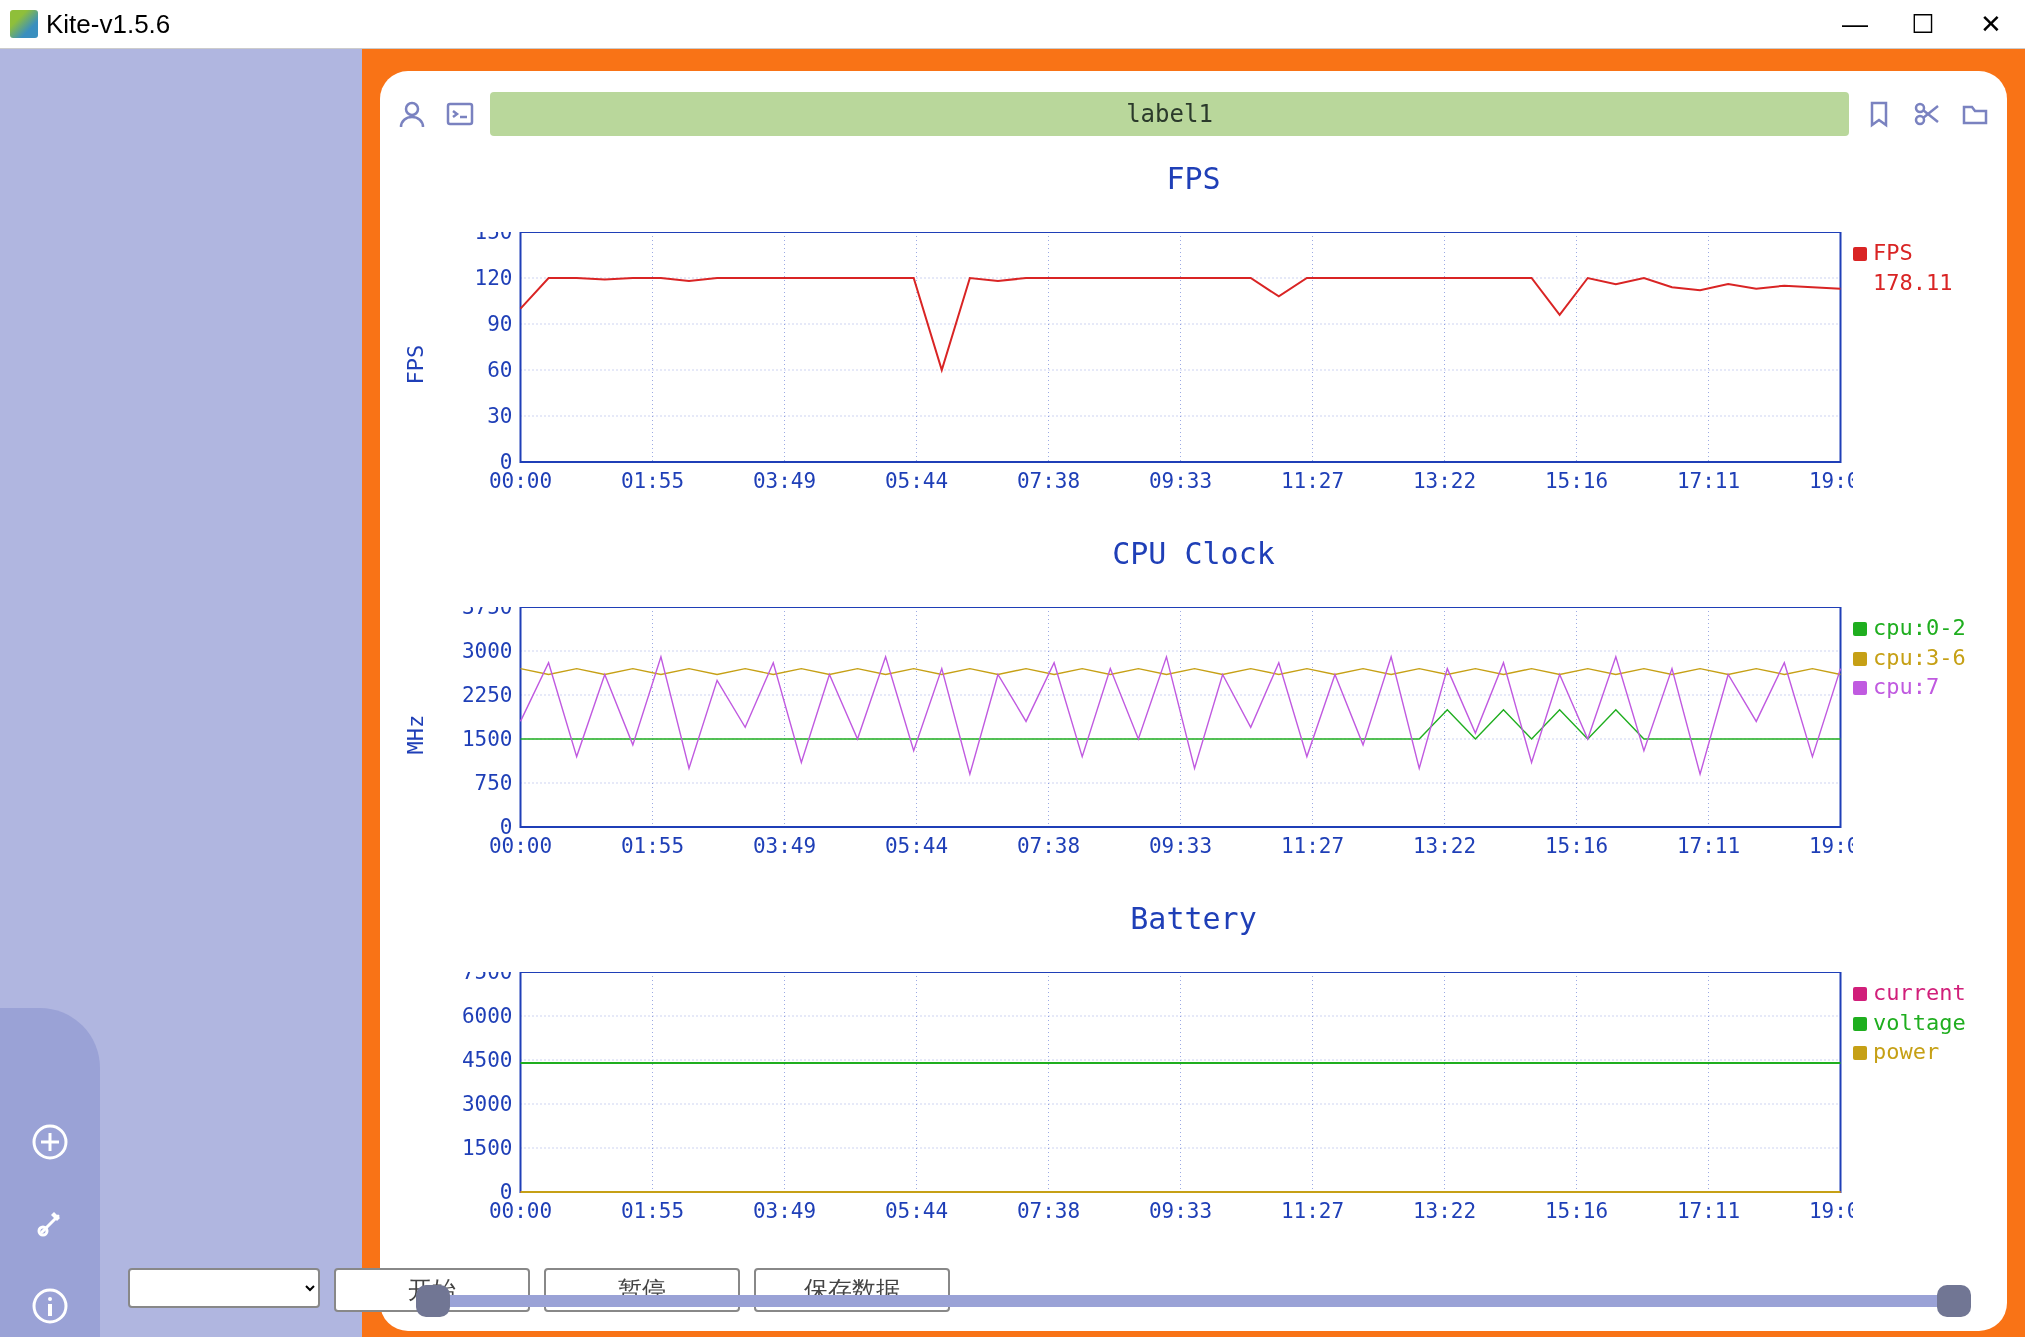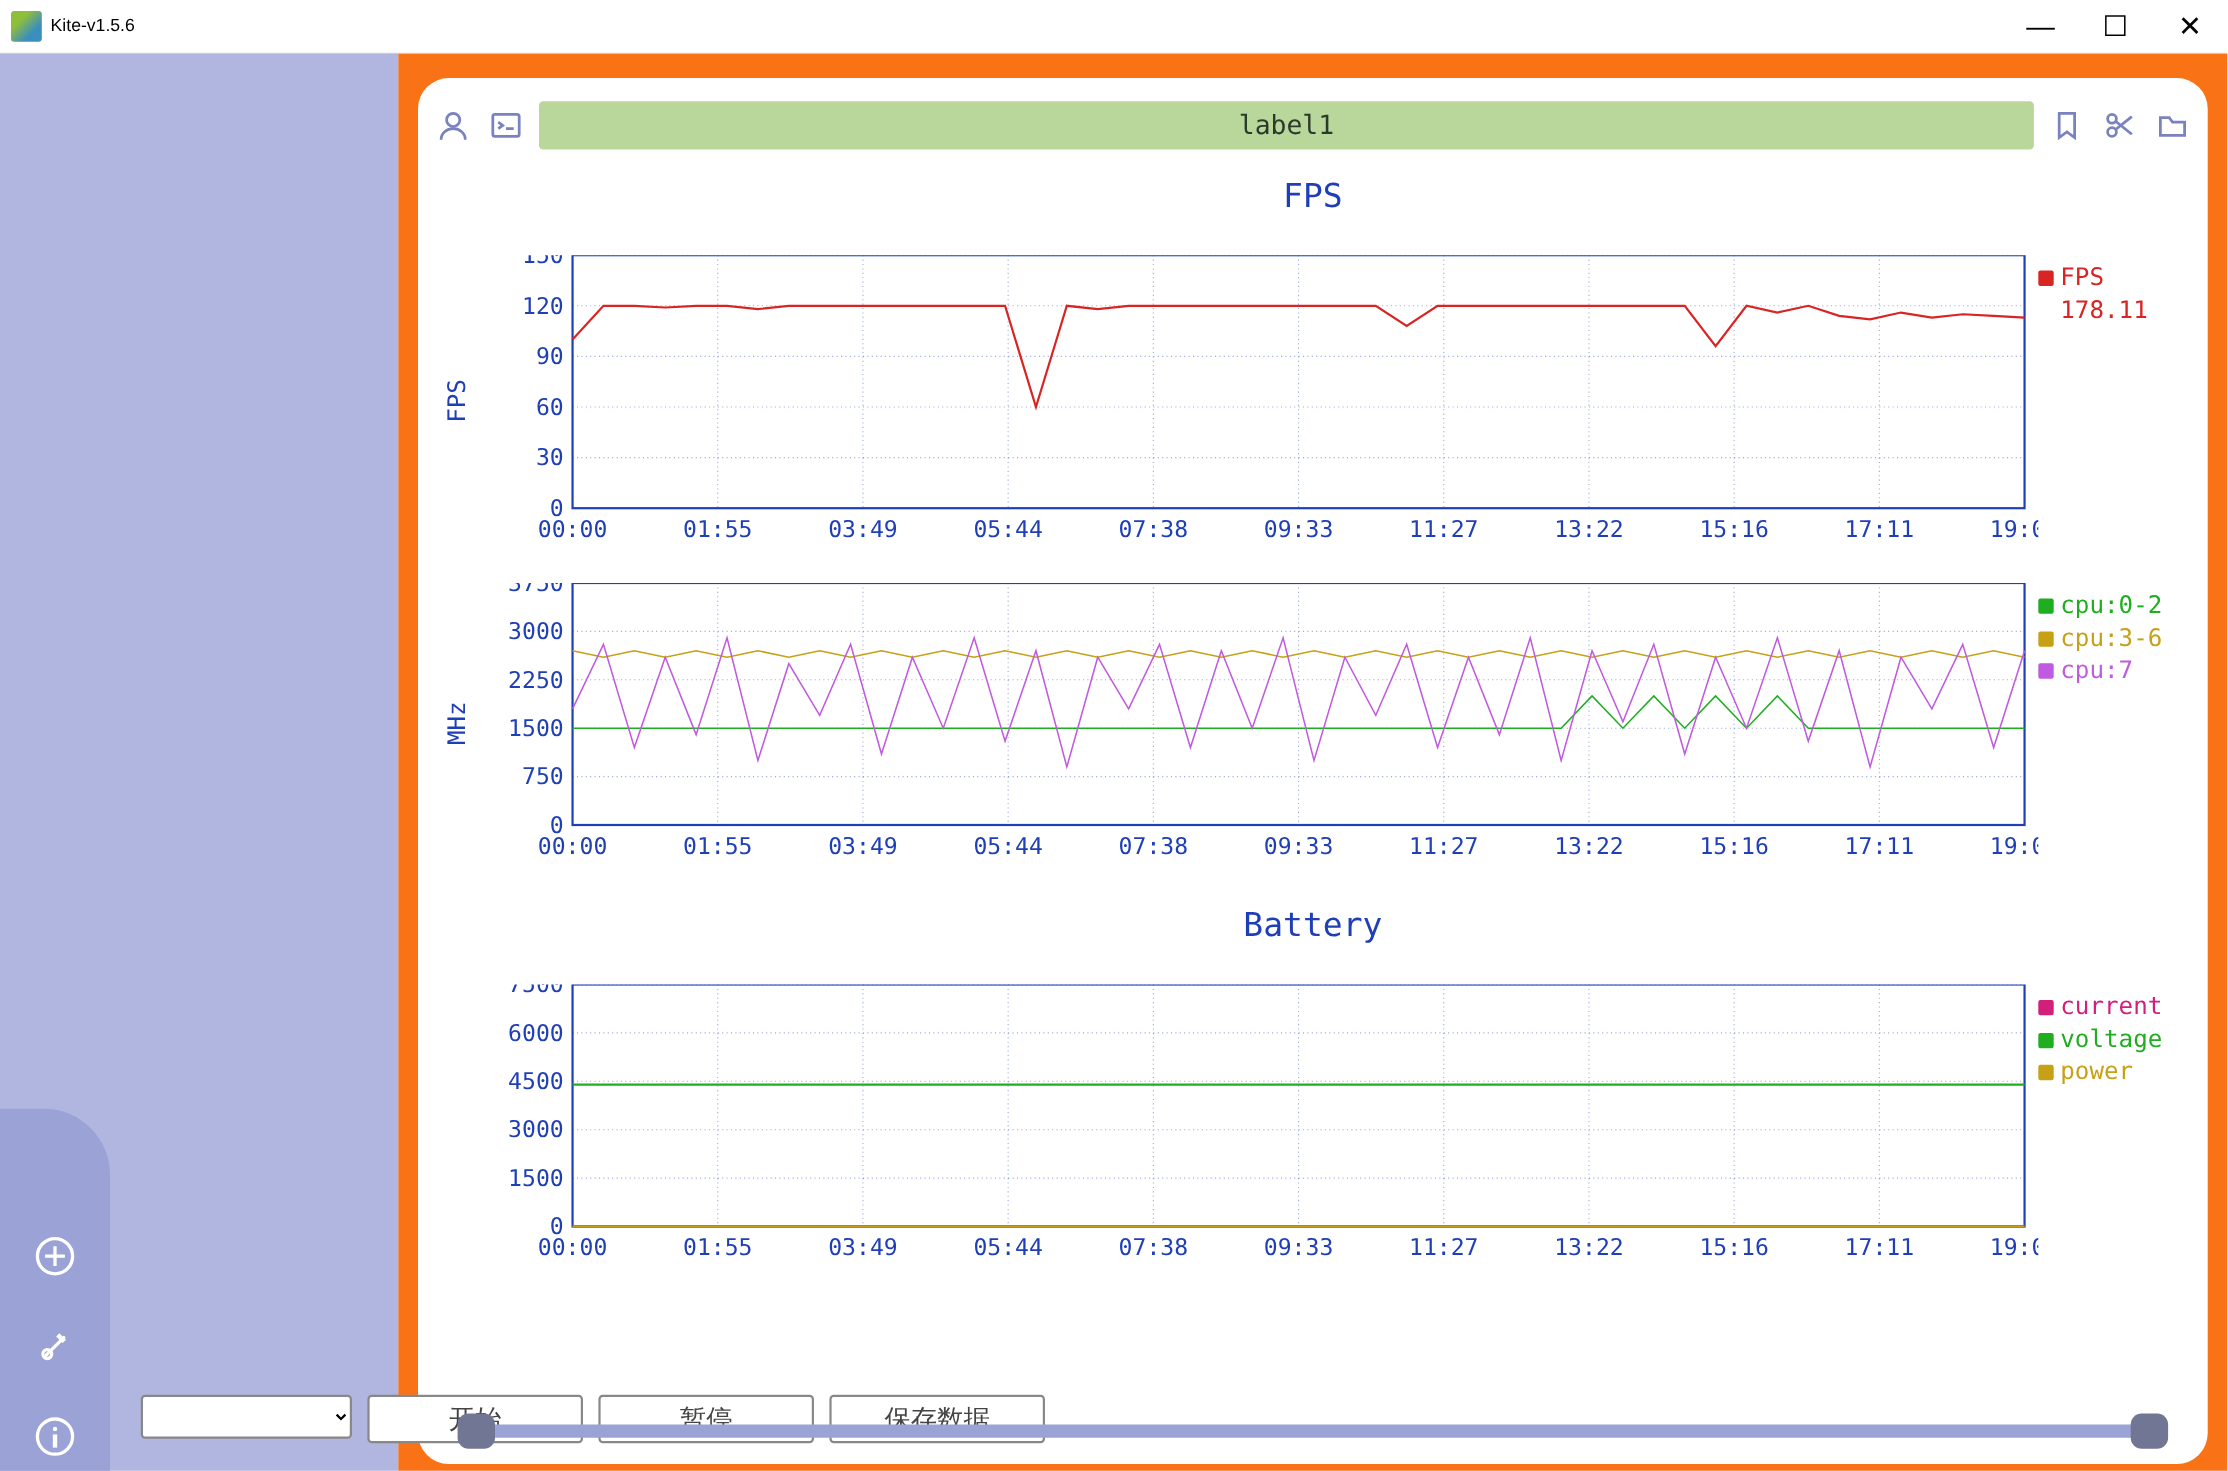--- a/index.html
+++ b/index.html
@@ -1,20 +1,20 @@
 <!DOCTYPE html>
 <html><head>
 <meta charset="utf-8">
 <style>
   html,body{margin:0;padding:0;font-family:"Segoe UI",Arial,sans-serif;background:#fff;overflow:hidden;}
   .window{width:2025px;height:1337px;position:relative;}
   .titlebar{height:48px;display:flex;align-items:center;justify-content:space-between;border-bottom:1px solid #ccc;}
   .titlebar-left{display:flex;align-items:center;gap:8px;padding-left:10px;}
   .app-icon{width:28px;height:28px;border-radius:3px;background:linear-gradient(135deg,#8fbf3a 30%,#3a8fbf 70%);display:inline-block;}
-  .titlebar-title{font-size:16px;color:#000;}
+  .titlebar-title{font-size:26px;color:#000;}
   .titlebar-right{display:flex;}
   .win-btn{width:68px;height:48px;display:flex;align-items:center;justify-content:center;font-size:26px;color:#000;}
 
   .body{display:flex;height:1289px;position:relative;}
   .sidebar{width:362px;background:#b0b6e0;position:relative;}
   .sidebar-bubble{position:absolute;left:0;bottom:0;width:100px;height:330px;background:#9aa2d6;border-top-right-radius:60px;}
   .sidebar-icons{position:absolute;left:28px;bottom:10px;display:flex;flex-direction:column;gap:38px;align-items:center;}
   .sidebar-icon{width:44px;height:44px;color:#fff;display:flex;align-items:center;justify-content:center;}
   .sidebar-buttons{position:absolute;left:128px;bottom:26px;display:flex;flex-direction:row;gap:14px;}
   .sidebar select.sel{width:192px;height:40px;border:2px solid #888;border-radius:4px;background:#fff;font-size:20px;}
@@ -186,20 +186,21 @@
                   </g>
                   <rect x="70" y="0" width="1320" height="230" class="frame"></rect>
                   <path d="M70 76.66666666666669 L98.08510638297872 46 L126.17021276595744 46 L154.25531914893617 47.53333333333333 L182.3404255319149 46 L210.4255319148936 46 L238.51063829787233 49.06666666666666 L266.59574468085106 46 L294.6808510638298 46 L322.7659574468085 46 L350.8510638297872 46 L378.93617021276594 46 L407.02127659574467 46 L435.10638297872345 46 L463.1914893617021 46 L491.2765957446809 138 L519.3617021276596 46 L547.4468085106383 49.06666666666666 L575.531914893617 46 L603.6170212765957 46 L631.7021276595744 46 L659.7872340425531 46 L687.8723404255319 46 L715.9574468085107 46 L744.0425531914893 46 L772.1276595744681 46 L800.2127659574469 46 L828.2978723404256 64.4 L856.3829787234042 46 L884.468085106383 46 L912.5531914893618 46 L940.6382978723403 46 L968.7234042553191 46 L996.8085106382979 46 L1024.8936170212767 46 L1052.978723404255 46 L1081.063829787234 46 L1109.148936170213 82.79999999999998 L1137.2340425531913 46 L1165.3191489361702 52.133333333333326 L1193.404255319149 46 L1221.4893617021278 55.19999999999999 L1249.5744680851062 58.26666666666665 L1277.659574468085 52.133333333333326 L1305.7446808510638 56.73333333333335 L1333.8297872340427 53.66666666666666 L1361.9148936170213 55.19999999999999 L1390 56.73333333333335 " fill="none" stroke="#d92424" stroke-width="2"></path>
                 </svg>
               </div>
               <div class="legend">
                 <div><span class="sw" style="background: rgb(217, 36, 36);"></span><span style="color: rgb(217, 36, 36);">FPS</span></div>
                 <div style="color: rgb(217, 36, 36); padding-left: 20px;">178.11</div>
               </div>
             </div>
+            <div class="chart-title">CPU Clock</div>
             <div class="chart-row">
               <div class="ylabel">
                 <span>MHz</span>
               </div>
               <div class="plot">
                 <svg class="plot-svg" viewBox="0 0 1390 254" height="254">
                   <text x="62" y="227" text-anchor="end" class="axis-text">0</text>
                   <text x="62" y="183" text-anchor="end" class="axis-text">750</text>
                   <text x="62" y="139" text-anchor="end" class="axis-text">1500</text>
                   <text x="62" y="95" text-anchor="end" class="axis-text">2250</text>

